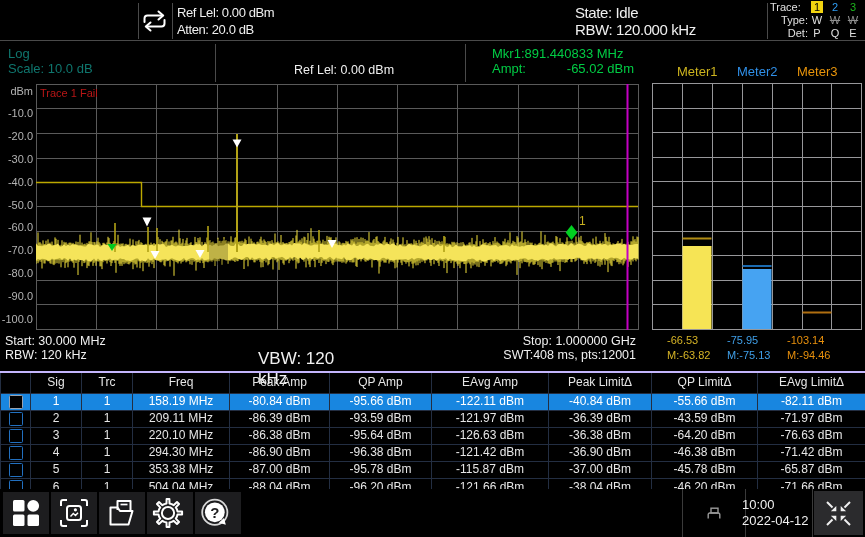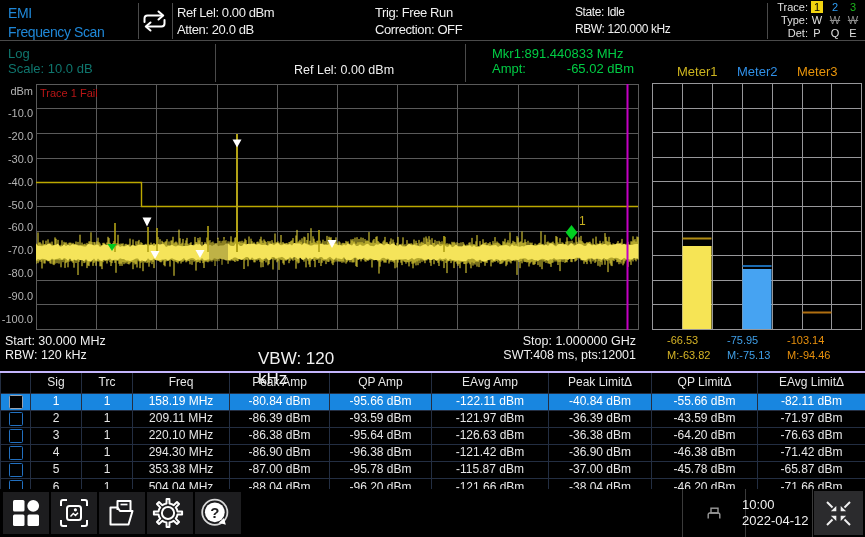--- a/index.html
+++ b/index.html
@@ -3,38 +3,36 @@
 *{margin:0;padding:0;box-sizing:border-box}
 html,body{width:865px;height:537px;background:#000;overflow:hidden}
 body{font-family:"Liberation Sans",sans-serif;color:#e8e8e8;position:relative}
 .abs{position:absolute}
 .r{text-align:right}
 .c{}
 svg{display:block}
 </style></head><body>
 
 <div class="abs" style="left:0;top:0;width:865px;height:41px;border-bottom:1px solid #4a4a4a">
-  <div class="abs" style="left:8px;top:4px;font-size:14px;letter-spacing:-0.4px;color:#1f88d8;line-height:18.5px">EMI<br>Frequency Scan</div>
   <div class="abs" style="left:138px;top:3px;width:1px;height:36px;background:#4a4a4a"></div>
   <div class="abs" style="left:172px;top:3px;width:1px;height:36px;background:#4a4a4a"></div>
   <svg class="abs" style="left:140px;top:10px" width="29" height="22" viewBox="0 0 29 22">
     <g stroke="#fff" stroke-width="2" fill="none" stroke-linecap="round" stroke-linejoin="round">
       <path d="M4.5 12 v-3.5 a3 3 0 0 1 3 -3 h14"></path>
       <path d="M18.5 1.5 l4.7 4 -4.7 4"></path>
       <path d="M24.5 10 v3.5 a3 3 0 0 1 -3 3 h-14"></path>
       <path d="M10.5 12.5 l-4.7 4 4.7 4"></path>
     </g>
   </svg>
   <div class="abs" style="left:177px;top:4px;font-size:13px;letter-spacing:-0.4px;line-height:17px;color:#f0f0f0">Ref Lel: 0.00 dBm<br>Atten: 20.0 dB</div>
-  <div class="abs" style="left:375px;top:4px;font-size:13px;letter-spacing:-0.4px;line-height:17px;color:#f0f0f0">Trig: Free Run<br>Correction: OFF</div>
-  <div class="abs" style="left:575px;top:4px;font-size:12px;letter-spacing:-0.4px;line-height:17px;color:#f0f0f0">State: Idle<br>RBW: 120.000 kHz</div>
+  <div class="abs" style="left:575px;top:4px;font-size:15px;letter-spacing:-0.4px;line-height:17px;color:#f0f0f0">State: Idle<br>RBW: 120.000 kHz</div>
   <div class="abs" style="left:767px;top:3px;width:1px;height:36px;background:#4a4a4a"></div>
   <div class="abs" style="left:770px;top:1px;width:92px;font-size:11px;line-height:13.2px;color:#e0e0e0">
     <div style="display:flex">
-        <span style="flex:1;text-align:right">Trace:</span>
+        <span style="flex:1;text-align:left">Trace:</span>
         <span class="tv"><b style="background:#f2d410;color:#000;padding:0 3px;font-weight:normal">1</b></span>
         <span class="tv" style="color:#2e9bf2">2</span>
         <span class="tv" style="color:#1cb41c">3</span>
       </div>
     <div style="display:flex">
         <span style="flex:1;text-align:right">Type:</span>
         <span class="tv">W</span>
         <span class="tv" style="color:#909090;text-decoration:line-through">W</span>
         <span class="tv" style="color:#909090;text-decoration:line-through">W</span>
       </div>

